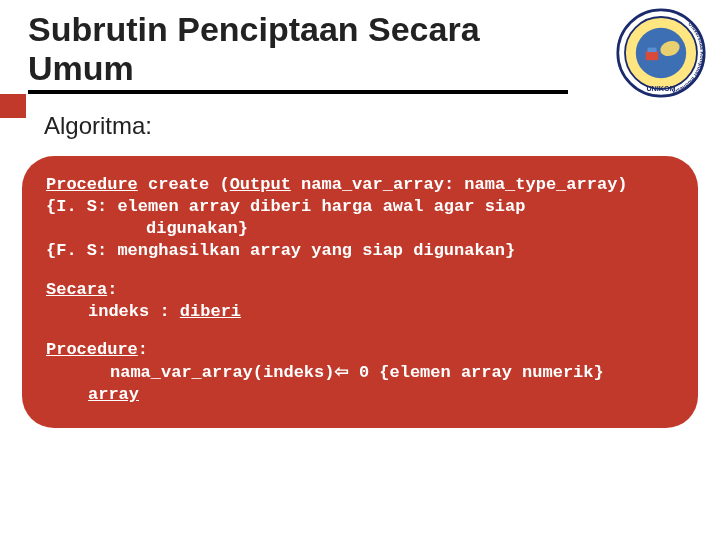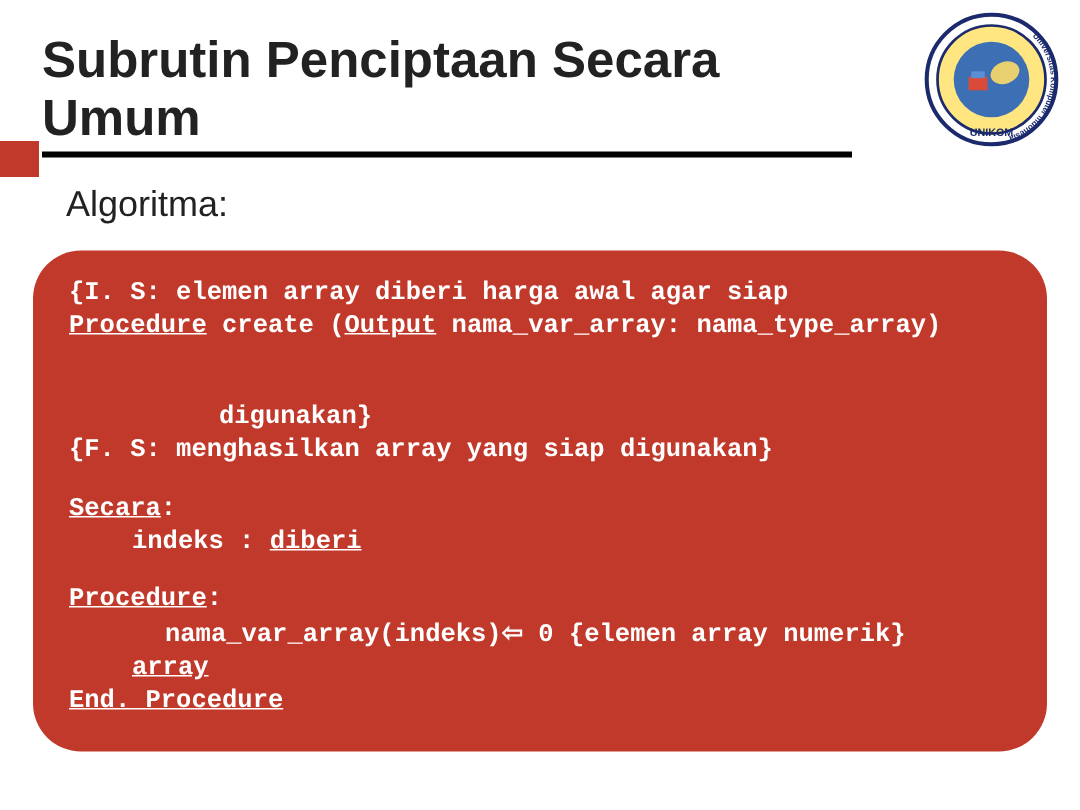--- a/index.html
+++ b/index.html
@@ -5,21 +5,21 @@
   * { margin: 0; padding: 0; box-sizing: border-box; }
   body {
     width: 720px;
     height: 540px;
     background: #fff;
     font-family: Arial, Helvetica, sans-serif;
     position: relative;
     overflow: hidden;
   }
   .header {
-    padding: 21px 20px 4px 28px;
+    padding: 10px 20px 4px 28px;
     position: relative;
   }
   .title {
     font-size: 34px;
     font-weight: bold;
     color: #222;
     line-height: 1.15;
     max-width: 540px;
   }
   .title-underline {
@@ -57,21 +57,21 @@
     font-family: "Courier New", Courier, monospace;
     font-size: 17px;
     font-weight: bold;
     line-height: 1.3;
   }
   .code-panel .block { margin-bottom: 16px; }
   .code-panel .block:last-child { margin-bottom: 0; }
   .u { text-decoration: underline; }
   .ind1 { padding-left: 42px; }
   .ind2 { padding-left: 64px; }
-  .ind-hang { padding-left: 100px; margin-top: 39px; }
+  .ind-hang { padding-left: 100px; }
   .arrow { font-family: Arial, sans-serif; }
 </style>
 </head>
 <body>
 
 <div class="header">
   <div class="title">Subrutin Penciptaan Secara Umum</div>
   <div class="title-underline"></div>
 </div>
 <div class="red-block"></div>
@@ -90,35 +90,34 @@
     </text>
     <text x="50" y="92" font-size="8" fill="#1a2a6c" font-family="Arial" font-weight="bold" text-anchor="middle">UNIKOM</text>
   </svg>
 </div>
 
 <div class="subtitle">Algoritma:</div>
 
 <div class="code-panel">
 
   <div class="block">
-    <div>{I. S: elemen array diberi harga awal agar siap</div>
     <div>
       <span class="u">Procedure</span><span> create (</span><span class="u">Output</span><span> nama_var_array: nama_type_array)</span>
     </div>
+    <div>{I. S: elemen array diberi harga awal agar siap</div>
     <div class="ind-hang">digunakan}</div>
     <div>{F. S: menghasilkan array yang siap digunakan}</div>
   </div>
 
   <div class="block">
     <div><span class="u">Secara</span><span>:</span></div>
     <div class="ind1"><span>indeks : </span><span class="u">diberi</span></div>
   </div>
 
   <div class="block">
     <div><span class="u">Procedure</span><span>:</span></div>
     <div class="ind2">
       <span>nama_var_array(indeks)</span><span class="arrow">⇦</span><span> 0 {elemen array numerik}</span>
     </div>
     <div class="ind1"><span class="u">array</span></div>
-    <div><span class="u">End. Procedure</span></div>
   </div>
 
 </div>
 
 </body></html>

